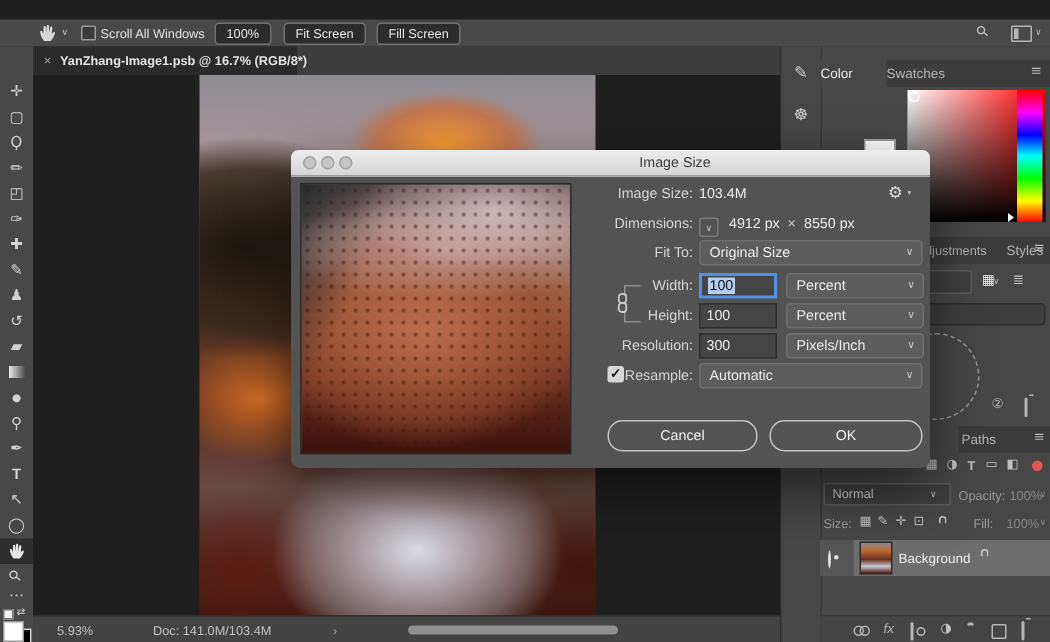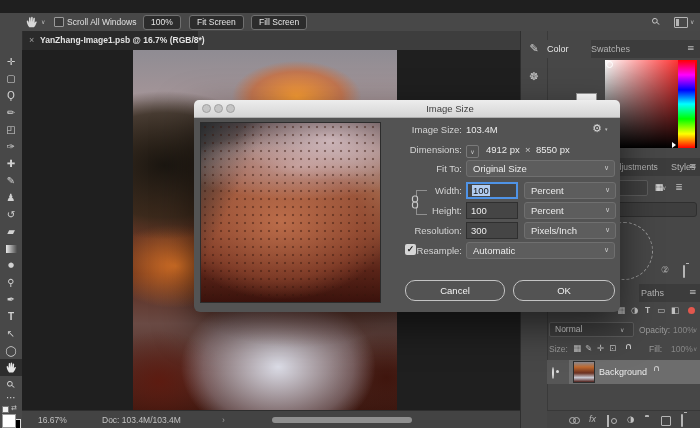--- a/index.html
+++ b/index.html
@@ -173,22 +173,22 @@
     <span class="abs g" style="left:11px;top:373px;font-size:7px;color:#c8c8c8;">⇄</span>
     <span class="abs sw" style="left:7px;top:388px;width:12px;height:12px;background:#000;border-color:#ddd;"></span>
     <span class="abs sw" style="left:2px;top:383px;width:12px;height:12px;background:#fff;"></span>
   </div>
 
   <div class="abs canvas">
     <div class="abs photo"></div>
   </div>
 
   <div class="abs statusbar">
-    <span class="abs" style="left:16px;top:4px;">16.67%</span>
-    <span class="abs" style="left:80px;top:4px;">Doc: 103.4M/103.4M</span>
+    <span class="abs" style="left:16px;top:4px;">5.93%</span>
+    <span class="abs" style="left:80px;top:4px;">Doc: 141.0M/103.4M</span>
     <span class="abs" style="left:200px;top:4px;color:#9e9e9e;">›</span>
     <span class="abs hthumb"></span>
   </div>
 
   <div class="abs dock">
     <div class="abs strip">
       <div class="abs pbtn g" style="top:6px;">✎</div>
       <div class="abs pbtn g" style="top:34px;">☸</div>
     </div>
 

